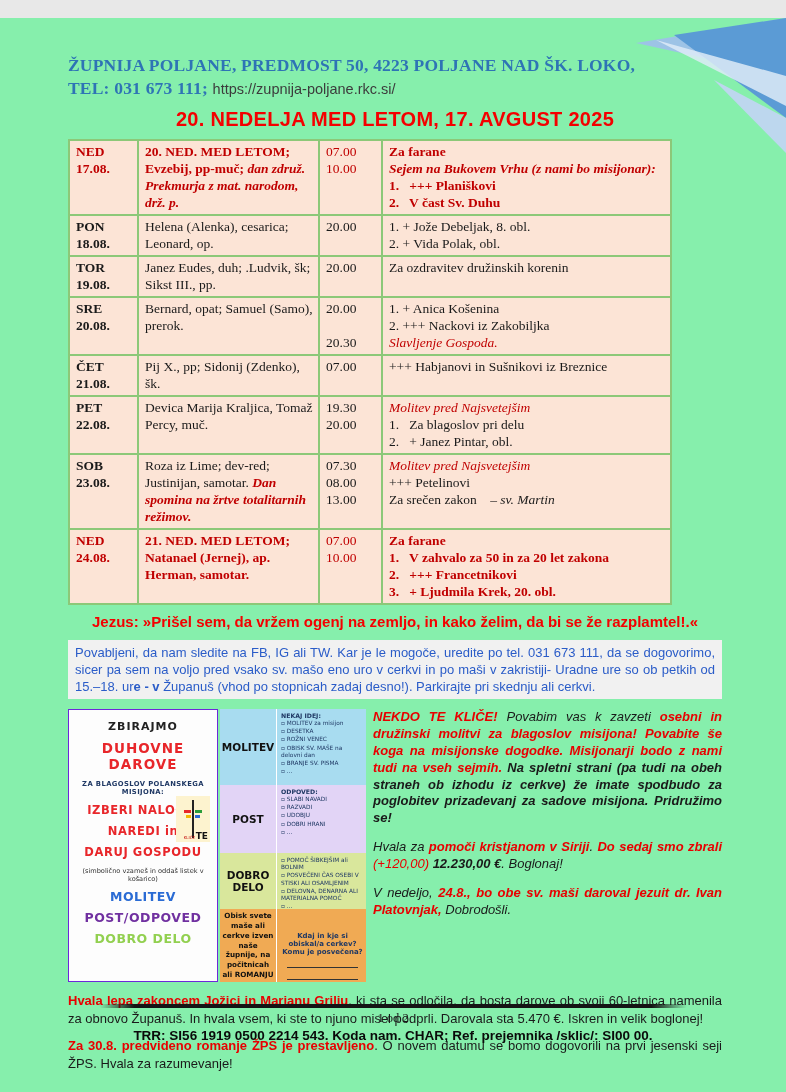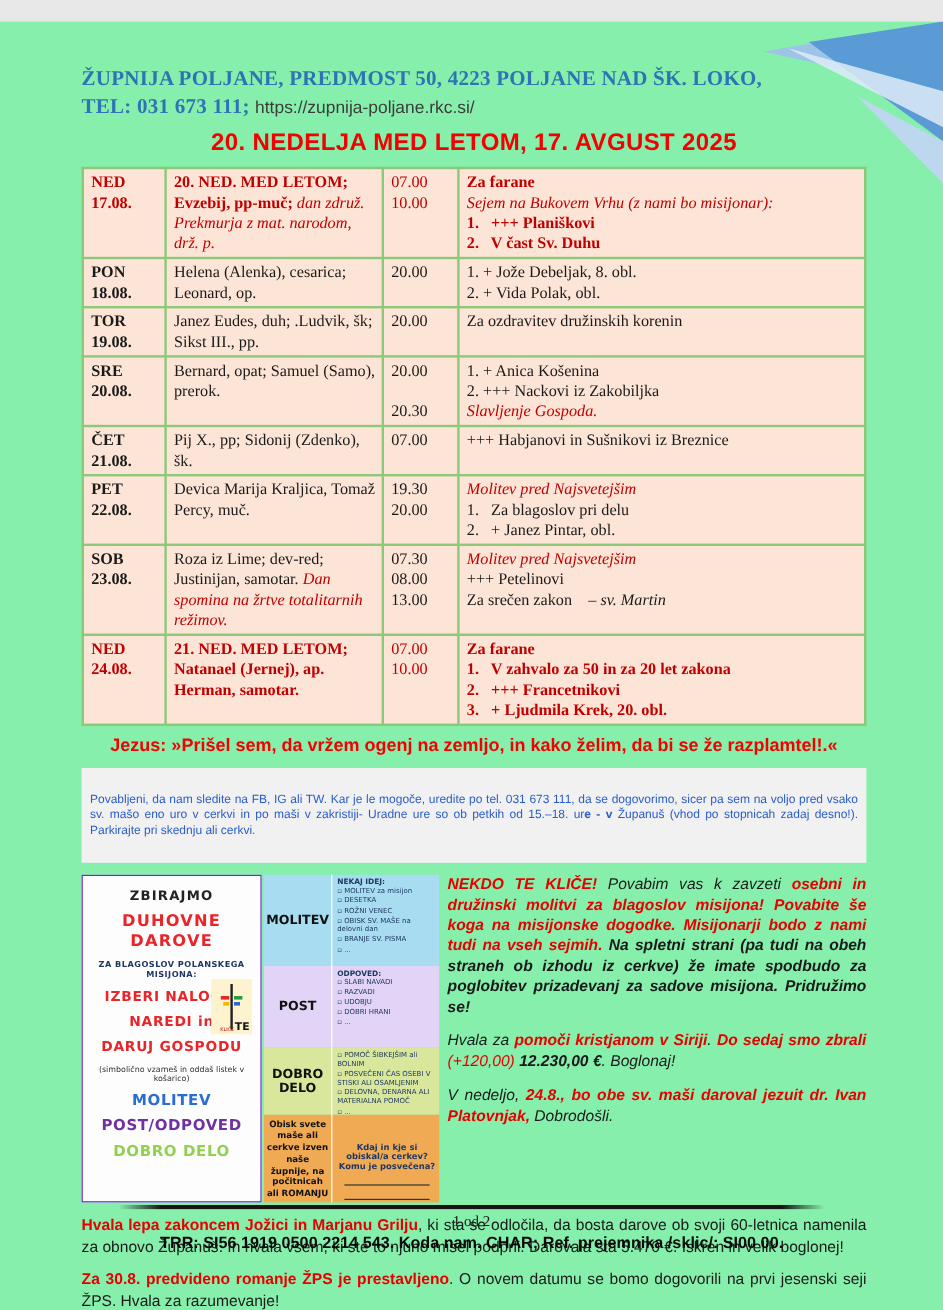--- a/index.html
+++ b/index.html
@@ -10,43 +10,43 @@
 
   
   .hdr{font-family:"Liberation Serif",serif;font-weight:bold;color:#2e74b5;
        font-size:17.5px;line-height:1.3;letter-spacing:.2px;}
   .hdr .url{font-family:"Liberation Sans",sans-serif;font-weight:normal;color:#3c3c3c;
        font-size:14.5px;letter-spacing:0;text-decoration:none;}
   .title{font-family:"Liberation Sans",sans-serif;font-weight:bold;color:#f40000;text-align:center;
        font-size:20px;margin:8px 0 8px 0;letter-spacing:.3px;}
 
   
-  table.schedule{border-collapse:collapse;width:654px;table-layout:fixed;
+  table.schedule{border-collapse:collapse;width:604px;table-layout:fixed;
        font-family:"Liberation Serif",serif;font-size:13.5px;line-height:17px;padding-left:31px;}
   table.schedule td{border:2px solid #8cc878;background:#fce4d6;vertical-align:top;
        padding:2px 5px 3px 6px;}
   td.c-day{width:56px;font-weight:bold;}
   td.c-day.red{color:#c00000;}
   td.c-saints{width:168px;}
   td.c-time{width:50px;}
   td.c-int{}
   .time-line,.int-line{white-space:pre-wrap;min-height:17px;}
   
   .sk{color:#1a1a1a;} .skb{color:#1a1a1a;font-weight:bold;} .ski{color:#1a1a1a;font-style:italic;}
   .sr{color:#e80000;} .srb{color:#e80000;font-weight:bold;}
-  .srbi{color:#e80000;font-weight:normal;font-style:italic;} .sri{color:#e80000;font-style:italic;}
+  .srbi{color:#e80000;font-weight:bold;font-style:italic;} .sri{color:#e80000;font-style:italic;}
   .sb{color:#2a5cc8;} .sbb{color:#2a5cc8;font-weight:bold;}
   table.schedule .sr,table.schedule .srb,table.schedule .srbi,table.schedule .sri,
   table.schedule td.c-day.red{color:#c00000;}
 
   .quote{font-family:"Liberation Sans",sans-serif;font-weight:bold;color:#f40000;
        text-align:center;font-size:15px;margin:8px 0 10px 0;}
 
-  .invite{background:#f1f1f1;font-size:10px;line-height:1.32;text-align:justify;
-       margin:0 0 10px 0;padding:20px 7px;}
+  .invite{background:#f1f1f1;font-size:13px;line-height:1.32;text-align:justify;
+       margin:0 0 10px 0;padding:4px 7px;}
 
   
   .middle{display:flex;align-items:stretch;}
   .flyer{width:150px;min-height:224px;background:#fdfdfd;border:1px solid #6d28d9;
        font-family:"DejaVu Sans",sans-serif;text-align:center;position:relative;
        padding:6px 4px 4px 4px;box-sizing:border-box;}
   .fl-h1{font-size:11px;font-weight:bold;color:#222;letter-spacing:1px;margin-top:4px;}
   .fl-h2{font-size:13.5px;font-weight:bold;color:#e8262a;letter-spacing:1px;margin-top:7px;}
   .fl-sub{font-size:6.8px;font-weight:bold;color:#1f3864;letter-spacing:.4px;margin-top:8px;}
   .fl-line{font-size:11.5px;font-weight:bold;color:#e8262a;letter-spacing:.6px;margin-top:7px;}

